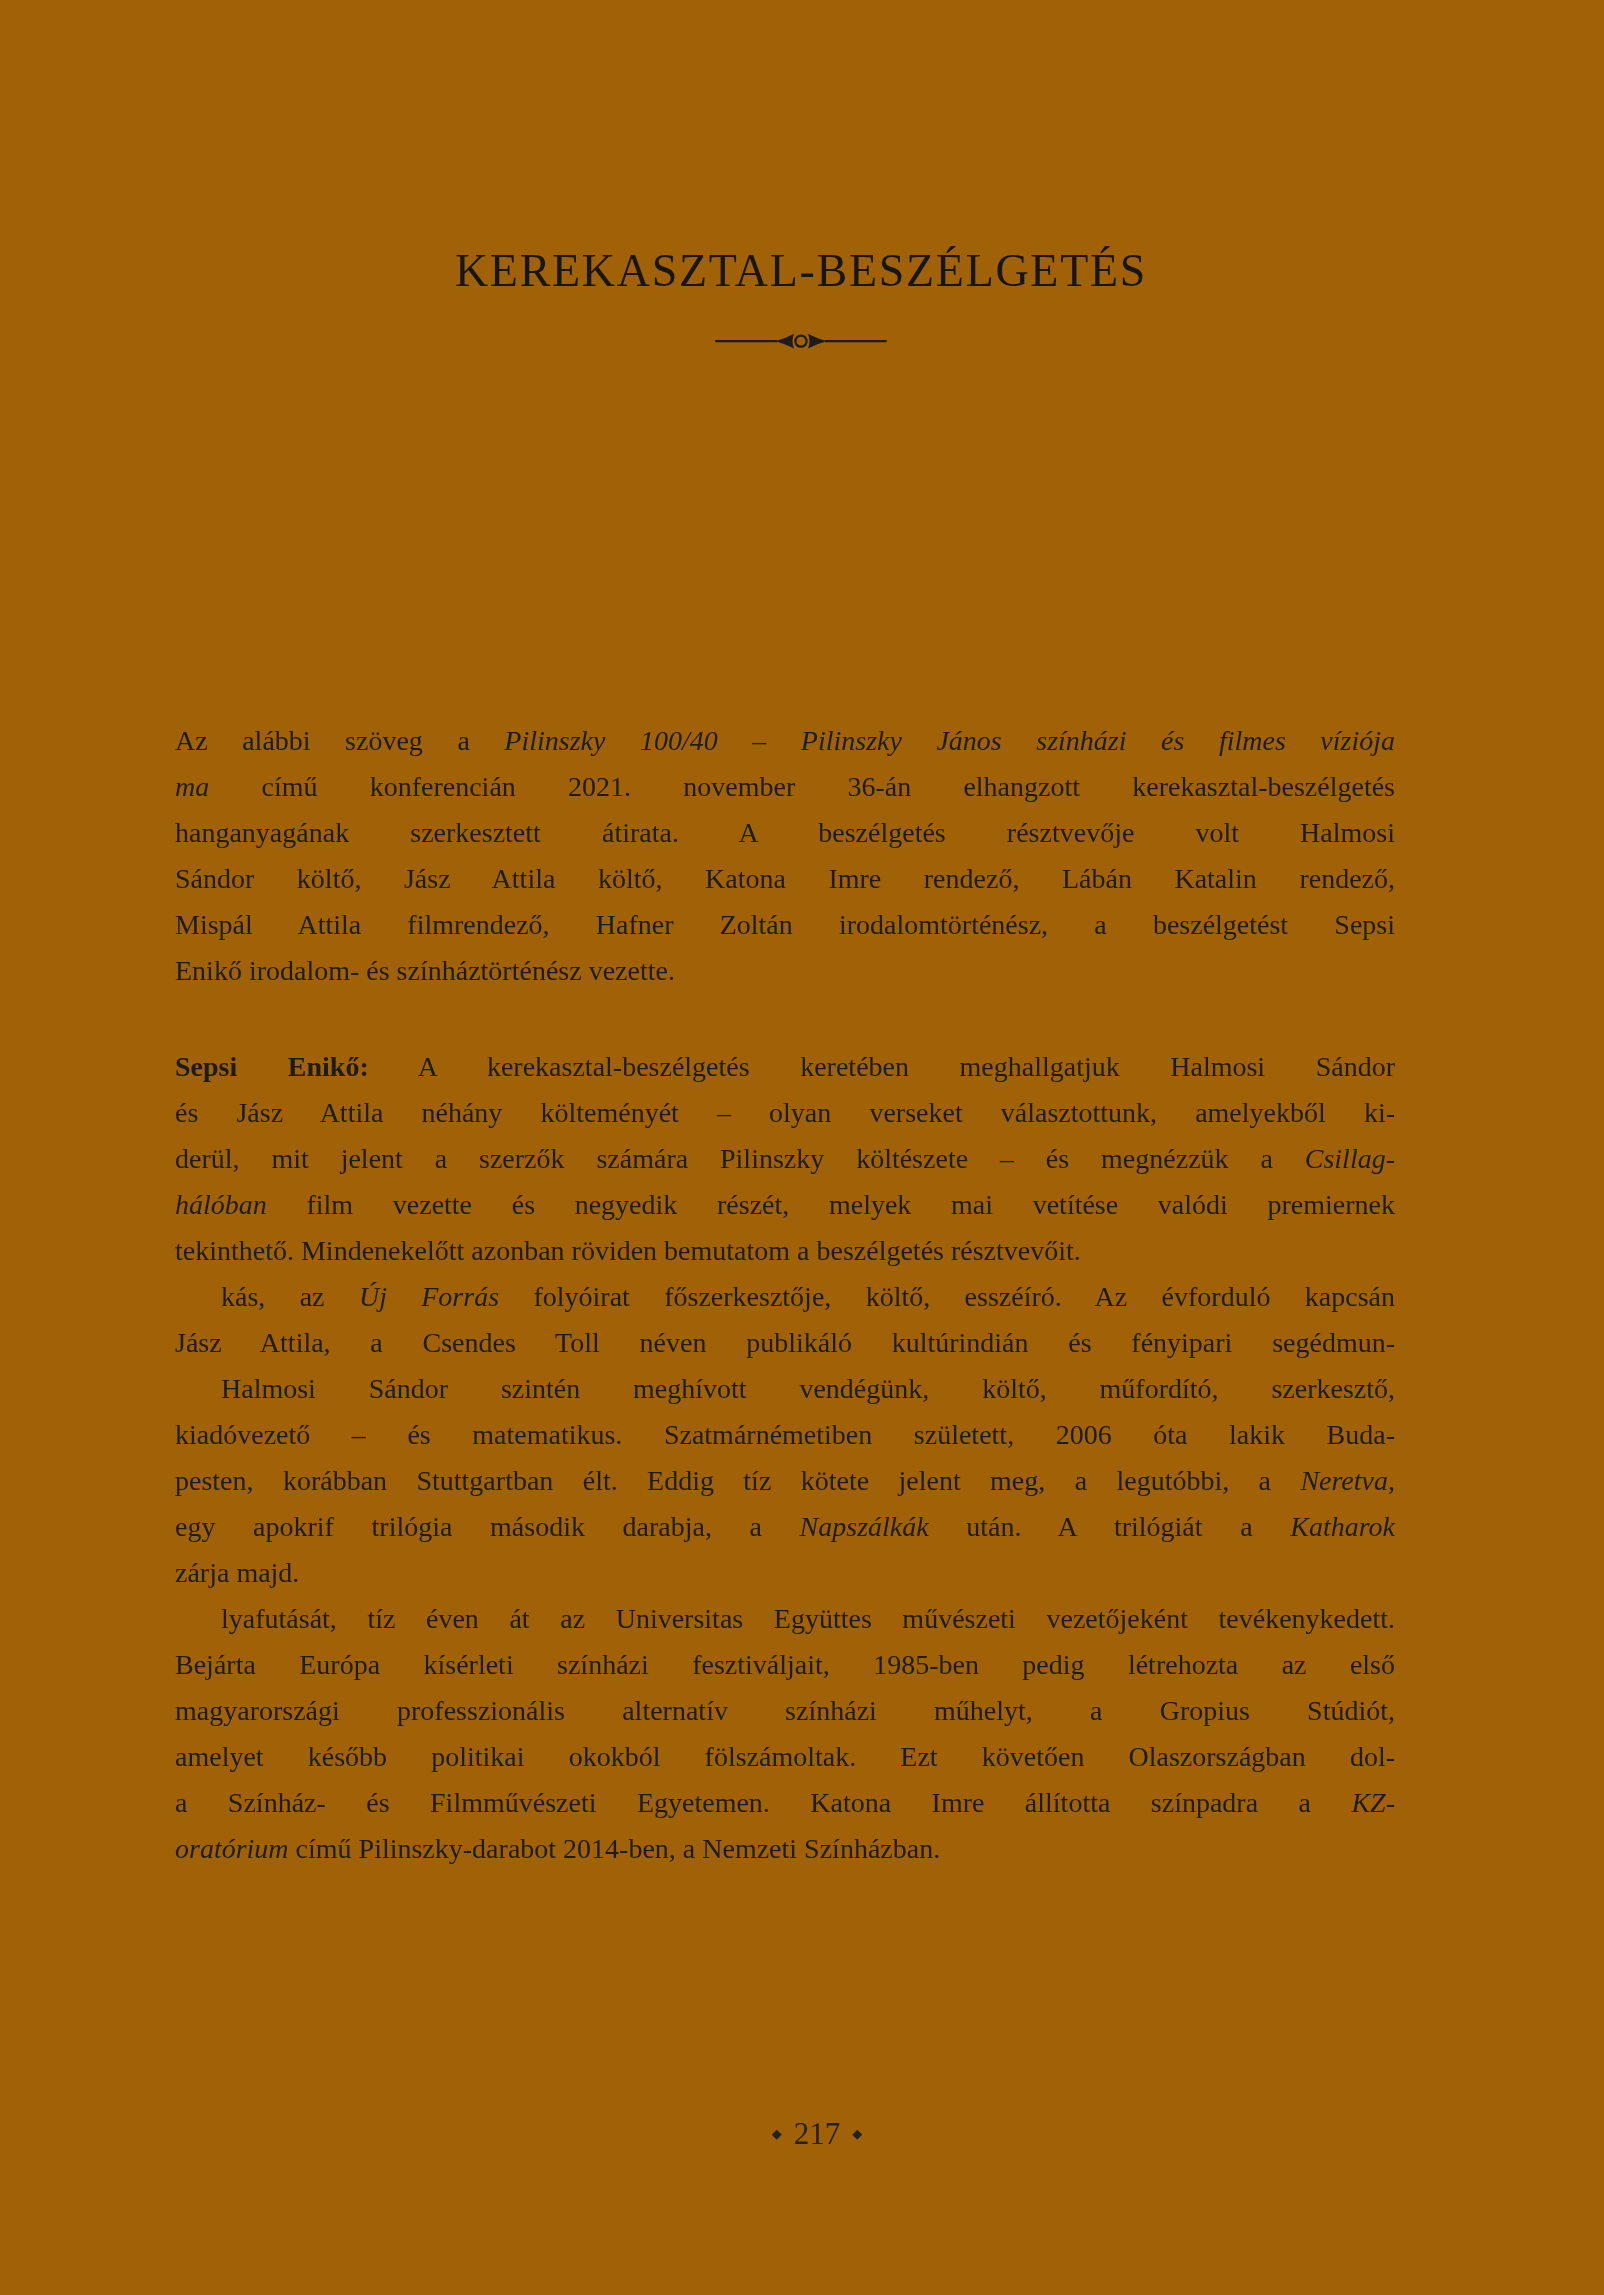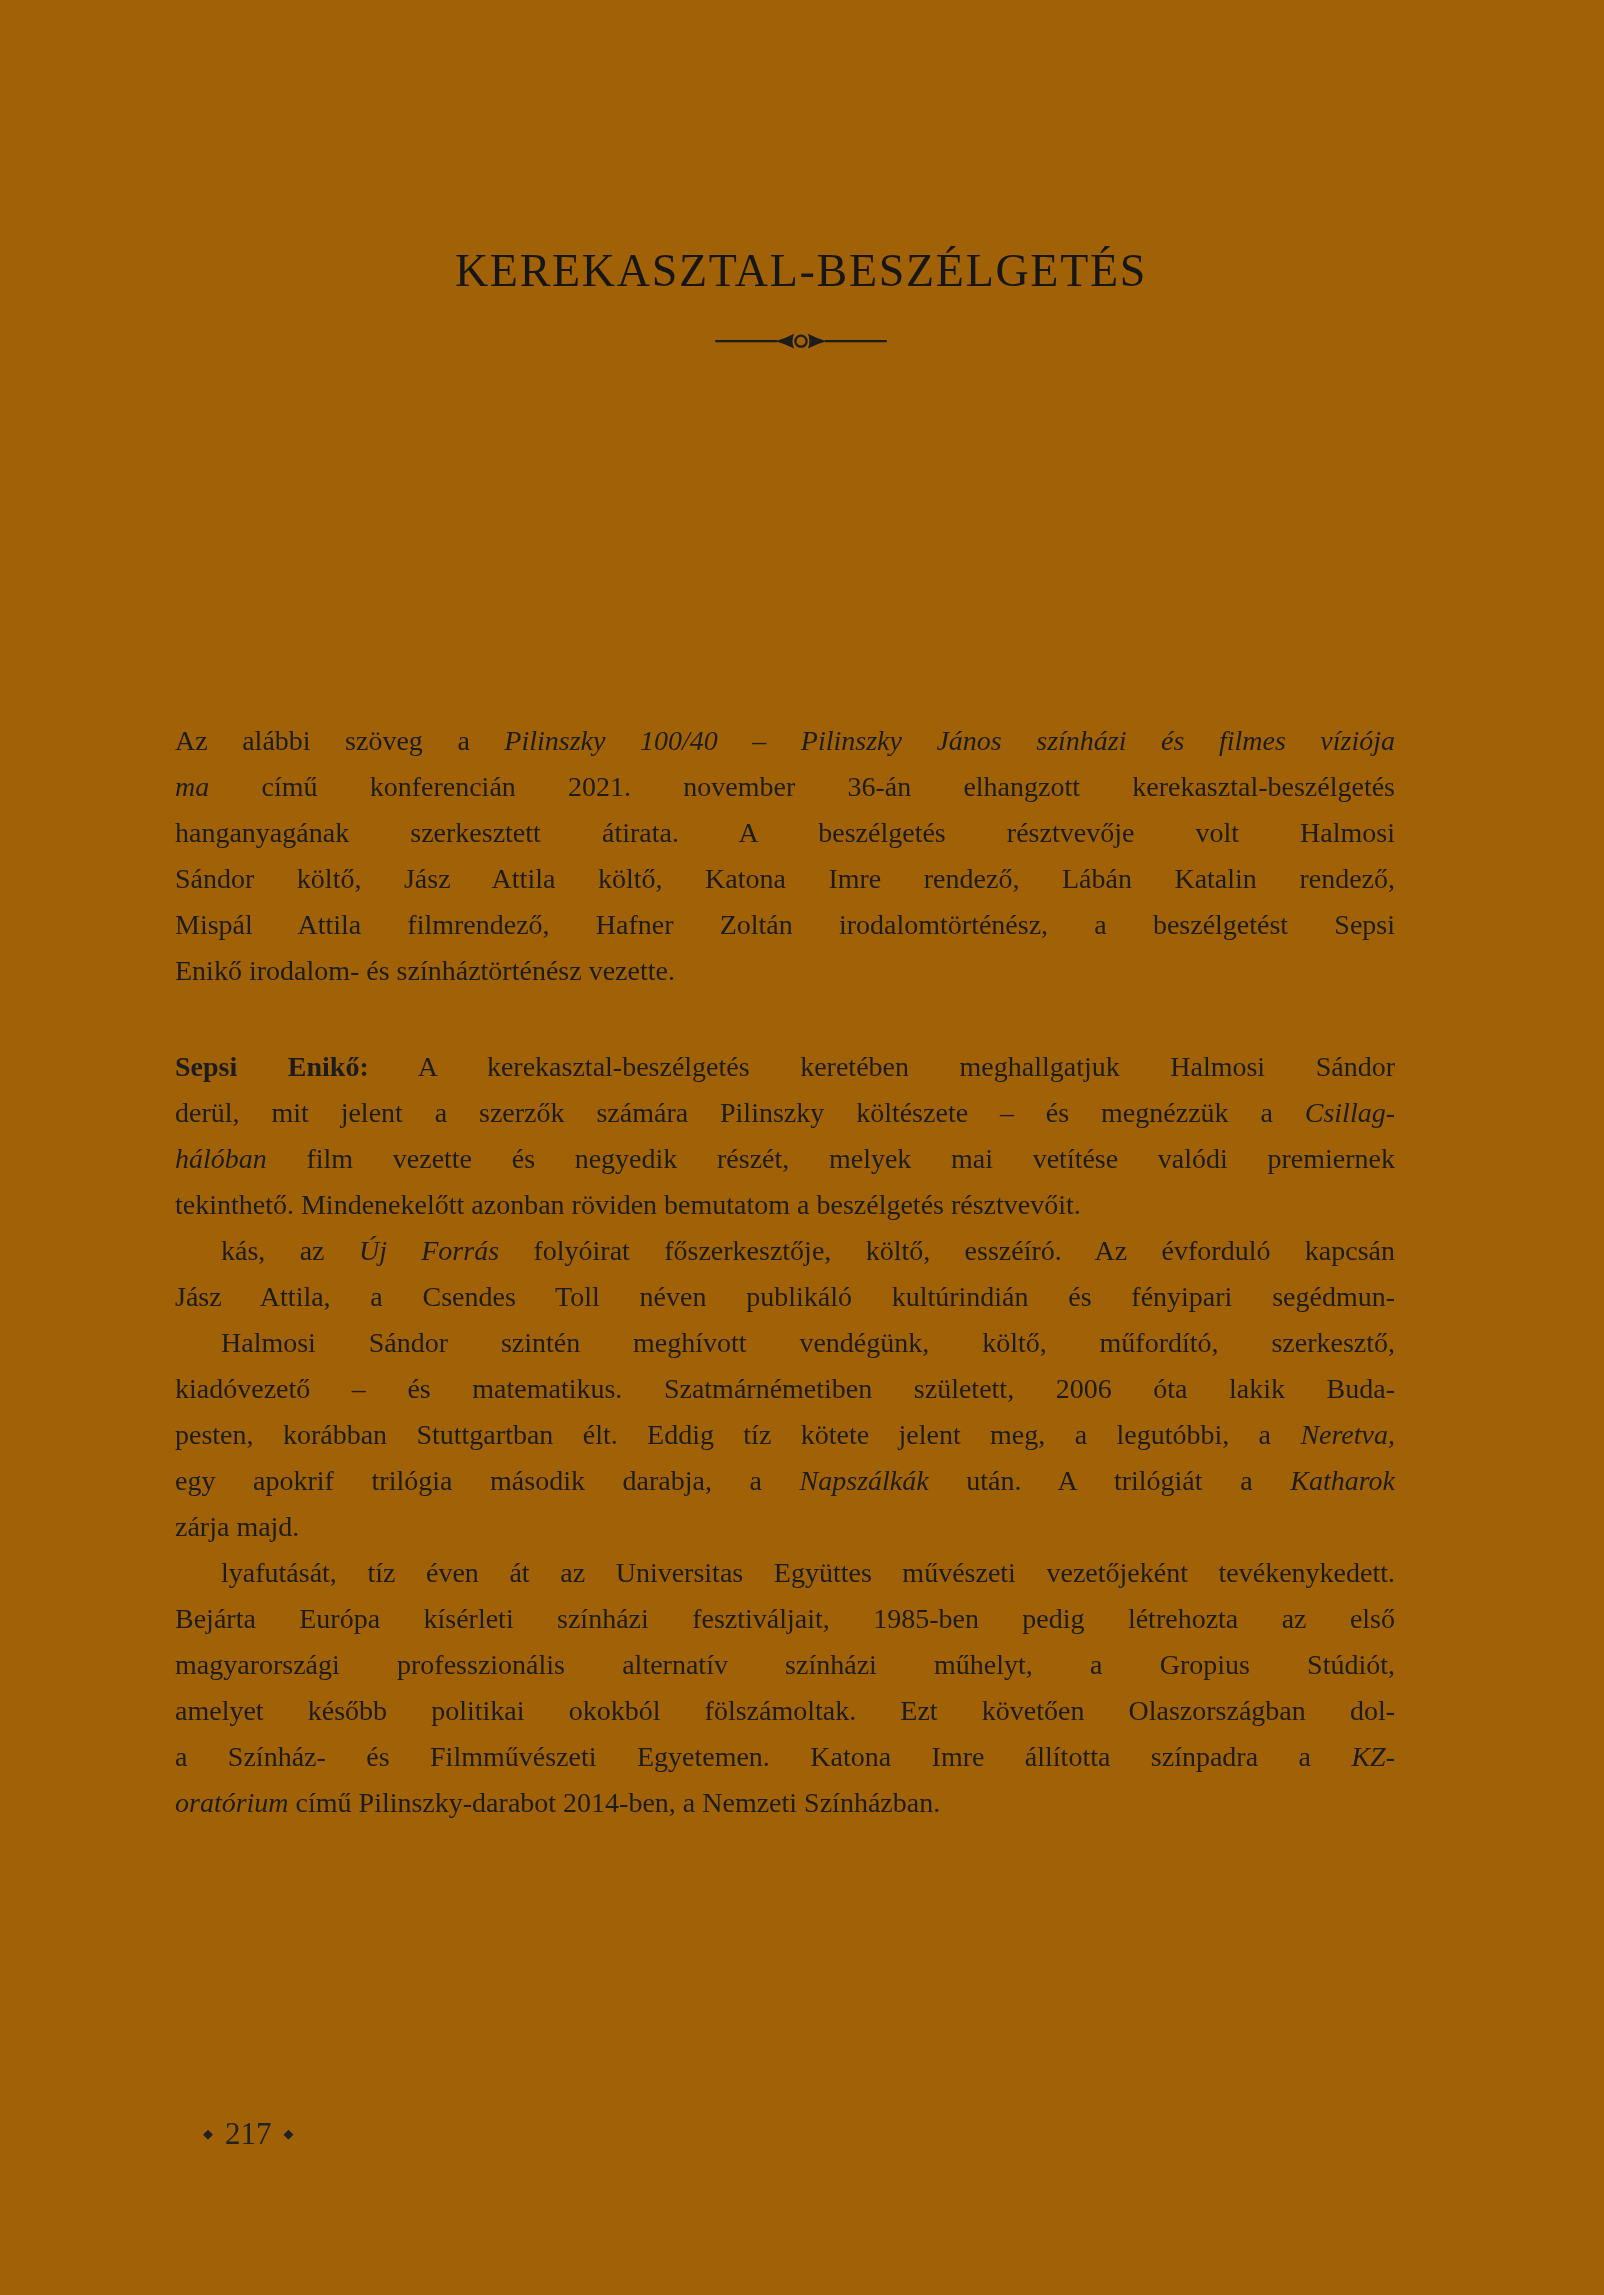--- a/index.html
+++ b/index.html
@@ -53,23 +53,23 @@
   }
   .line.pl {
     text-align-last: left;
     white-space: normal;
   }
   .it { font-style: italic; }
   .bd { font-weight: bold; }
   .footer {
     position: absolute;
     top: 2116px;
-    left: 191px;
+    left: 207px;
     width: 1220px;
-    text-align: left;
+    text-align: center;
     font-size: 31px;
     color: #222222;
   }
   .footer .orn {
     font-size: 13px;
     vertical-align: 6px;
     padding: 0 12px;
     color: #222222;
   }
 </style>
@@ -94,20 +94,21 @@
       <div class="paragraph">
         <div class="line"><span>Az alábbi szöveg a </span><span class="it">Pilinszky 100/40 – Pilinszky János színházi és filmes víziója</span></div>
         <div class="line"><span class="it">ma</span><span> című konferencián 2021. november 36-án elhangzott kerekasztal-beszélgetés</span></div>
         <div class="line"><span>hanganyagának szerkesztett átirata. A beszélgetés résztvevője volt Halmosi</span></div>
         <div class="line"><span>Sándor költő, Jász Attila költő, Katona Imre rendező, Lábán Katalin rendező,</span></div>
         <div class="line"><span>Mispál Attila filmrendező, Hafner Zoltán irodalomtörténész, a beszélgetést Sepsi</span></div>
         <div class="line pl"><span>Enikő irodalom- és színháztörténész vezette.</span></div>
       </div>
       <div class="paragraph space-before">
         <div class="line"><span class="bd">Sepsi Enikő:</span><span> A kerekasztal-beszélgetés keretében meghallgatjuk Halmosi Sándor</span></div>
+        <div class="line"><span>és Jász Attila néhány költeményét – olyan verseket választottunk, amelyekből ki-</span></div>
         <div class="line"><span>derül, mit jelent a szerzők számára Pilinszky költészete – és megnézzük a </span><span class="it">Csillag-</span></div>
         <div class="line"><span class="it">hálóban</span><span> film vezette és negyedik részét, melyek mai vetítése valódi premiernek</span></div>
         <div class="line pl"><span>tekinthető. Mindenekelőtt azonban röviden bemutatom a beszélgetés résztvevőit.</span></div>
       </div>
       <div class="paragraph indent">
         <div class="line"><span>kás, az </span><span class="it">Új Forrás</span><span> folyóirat főszerkesztője, költő, esszéíró. Az évforduló kapcsán</span></div>
         <div class="line"><span>Jász Attila, a Csendes Toll néven publikáló kultúrindián és fényipari segédmun-</span></div>
       </div>
       <div class="paragraph indent">
         <div class="line"><span>Halmosi Sándor szintén meghívott vendégünk, költő, műfordító, szerkesztő,</span></div>

